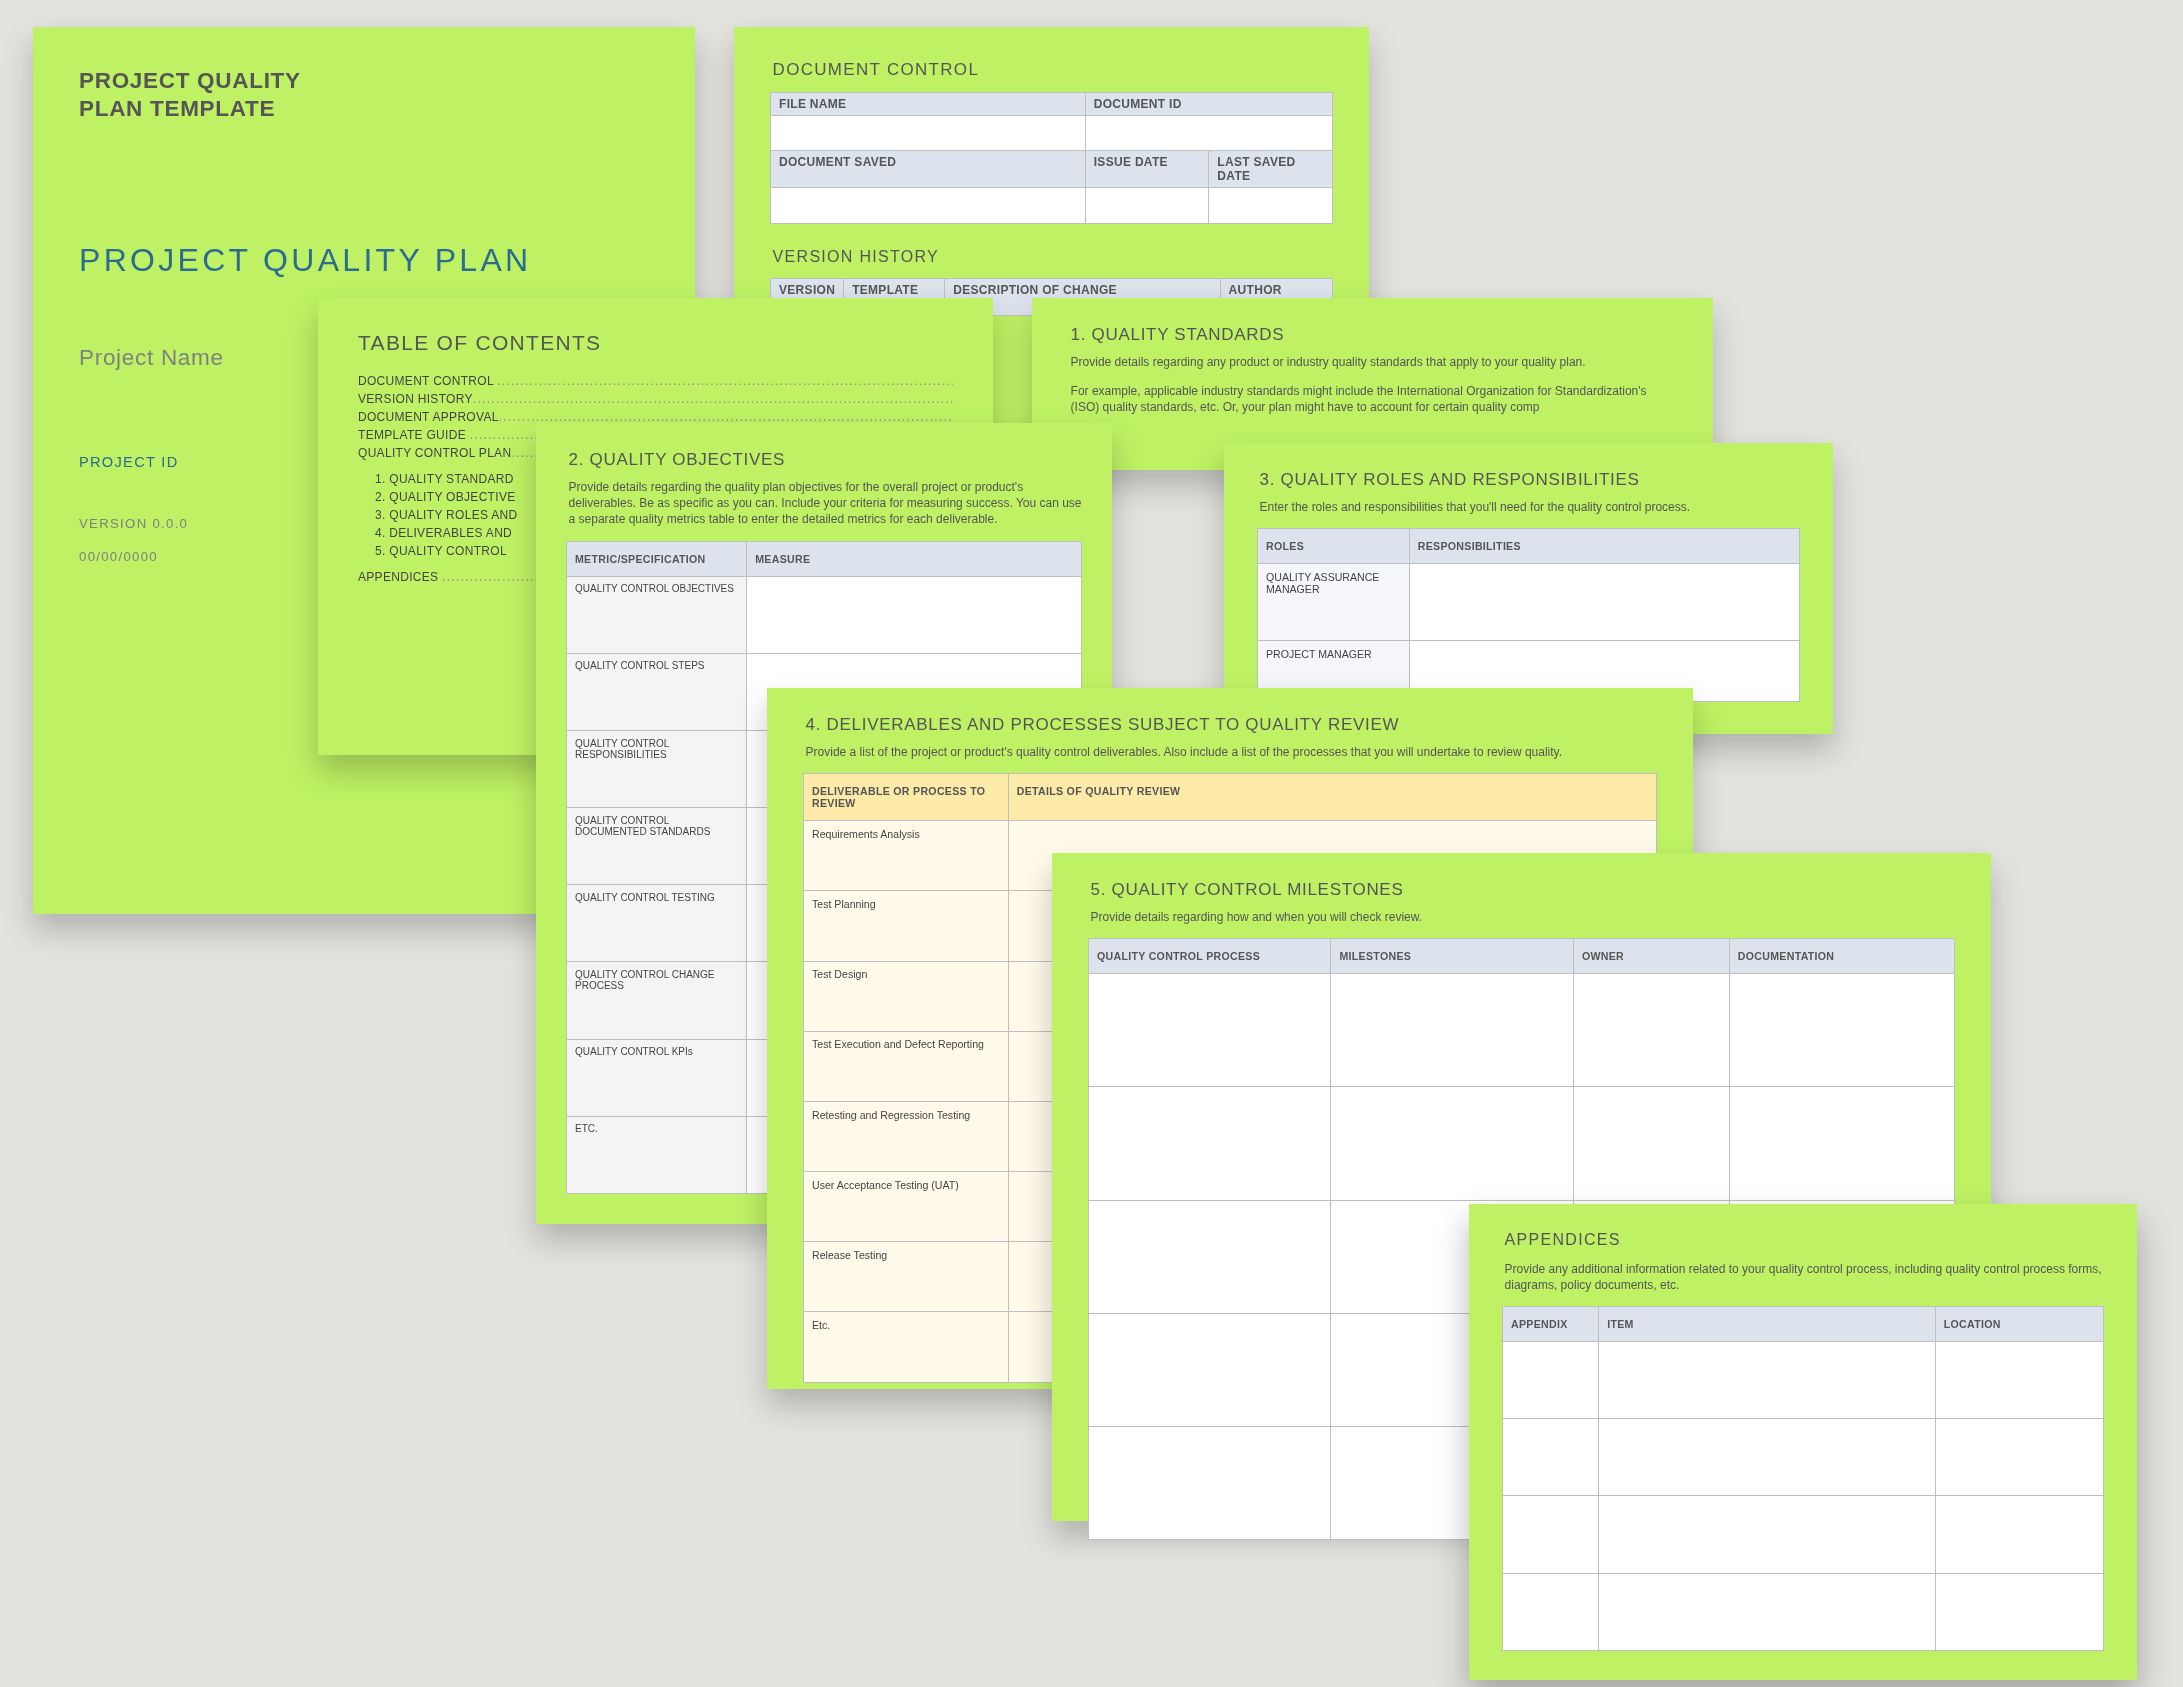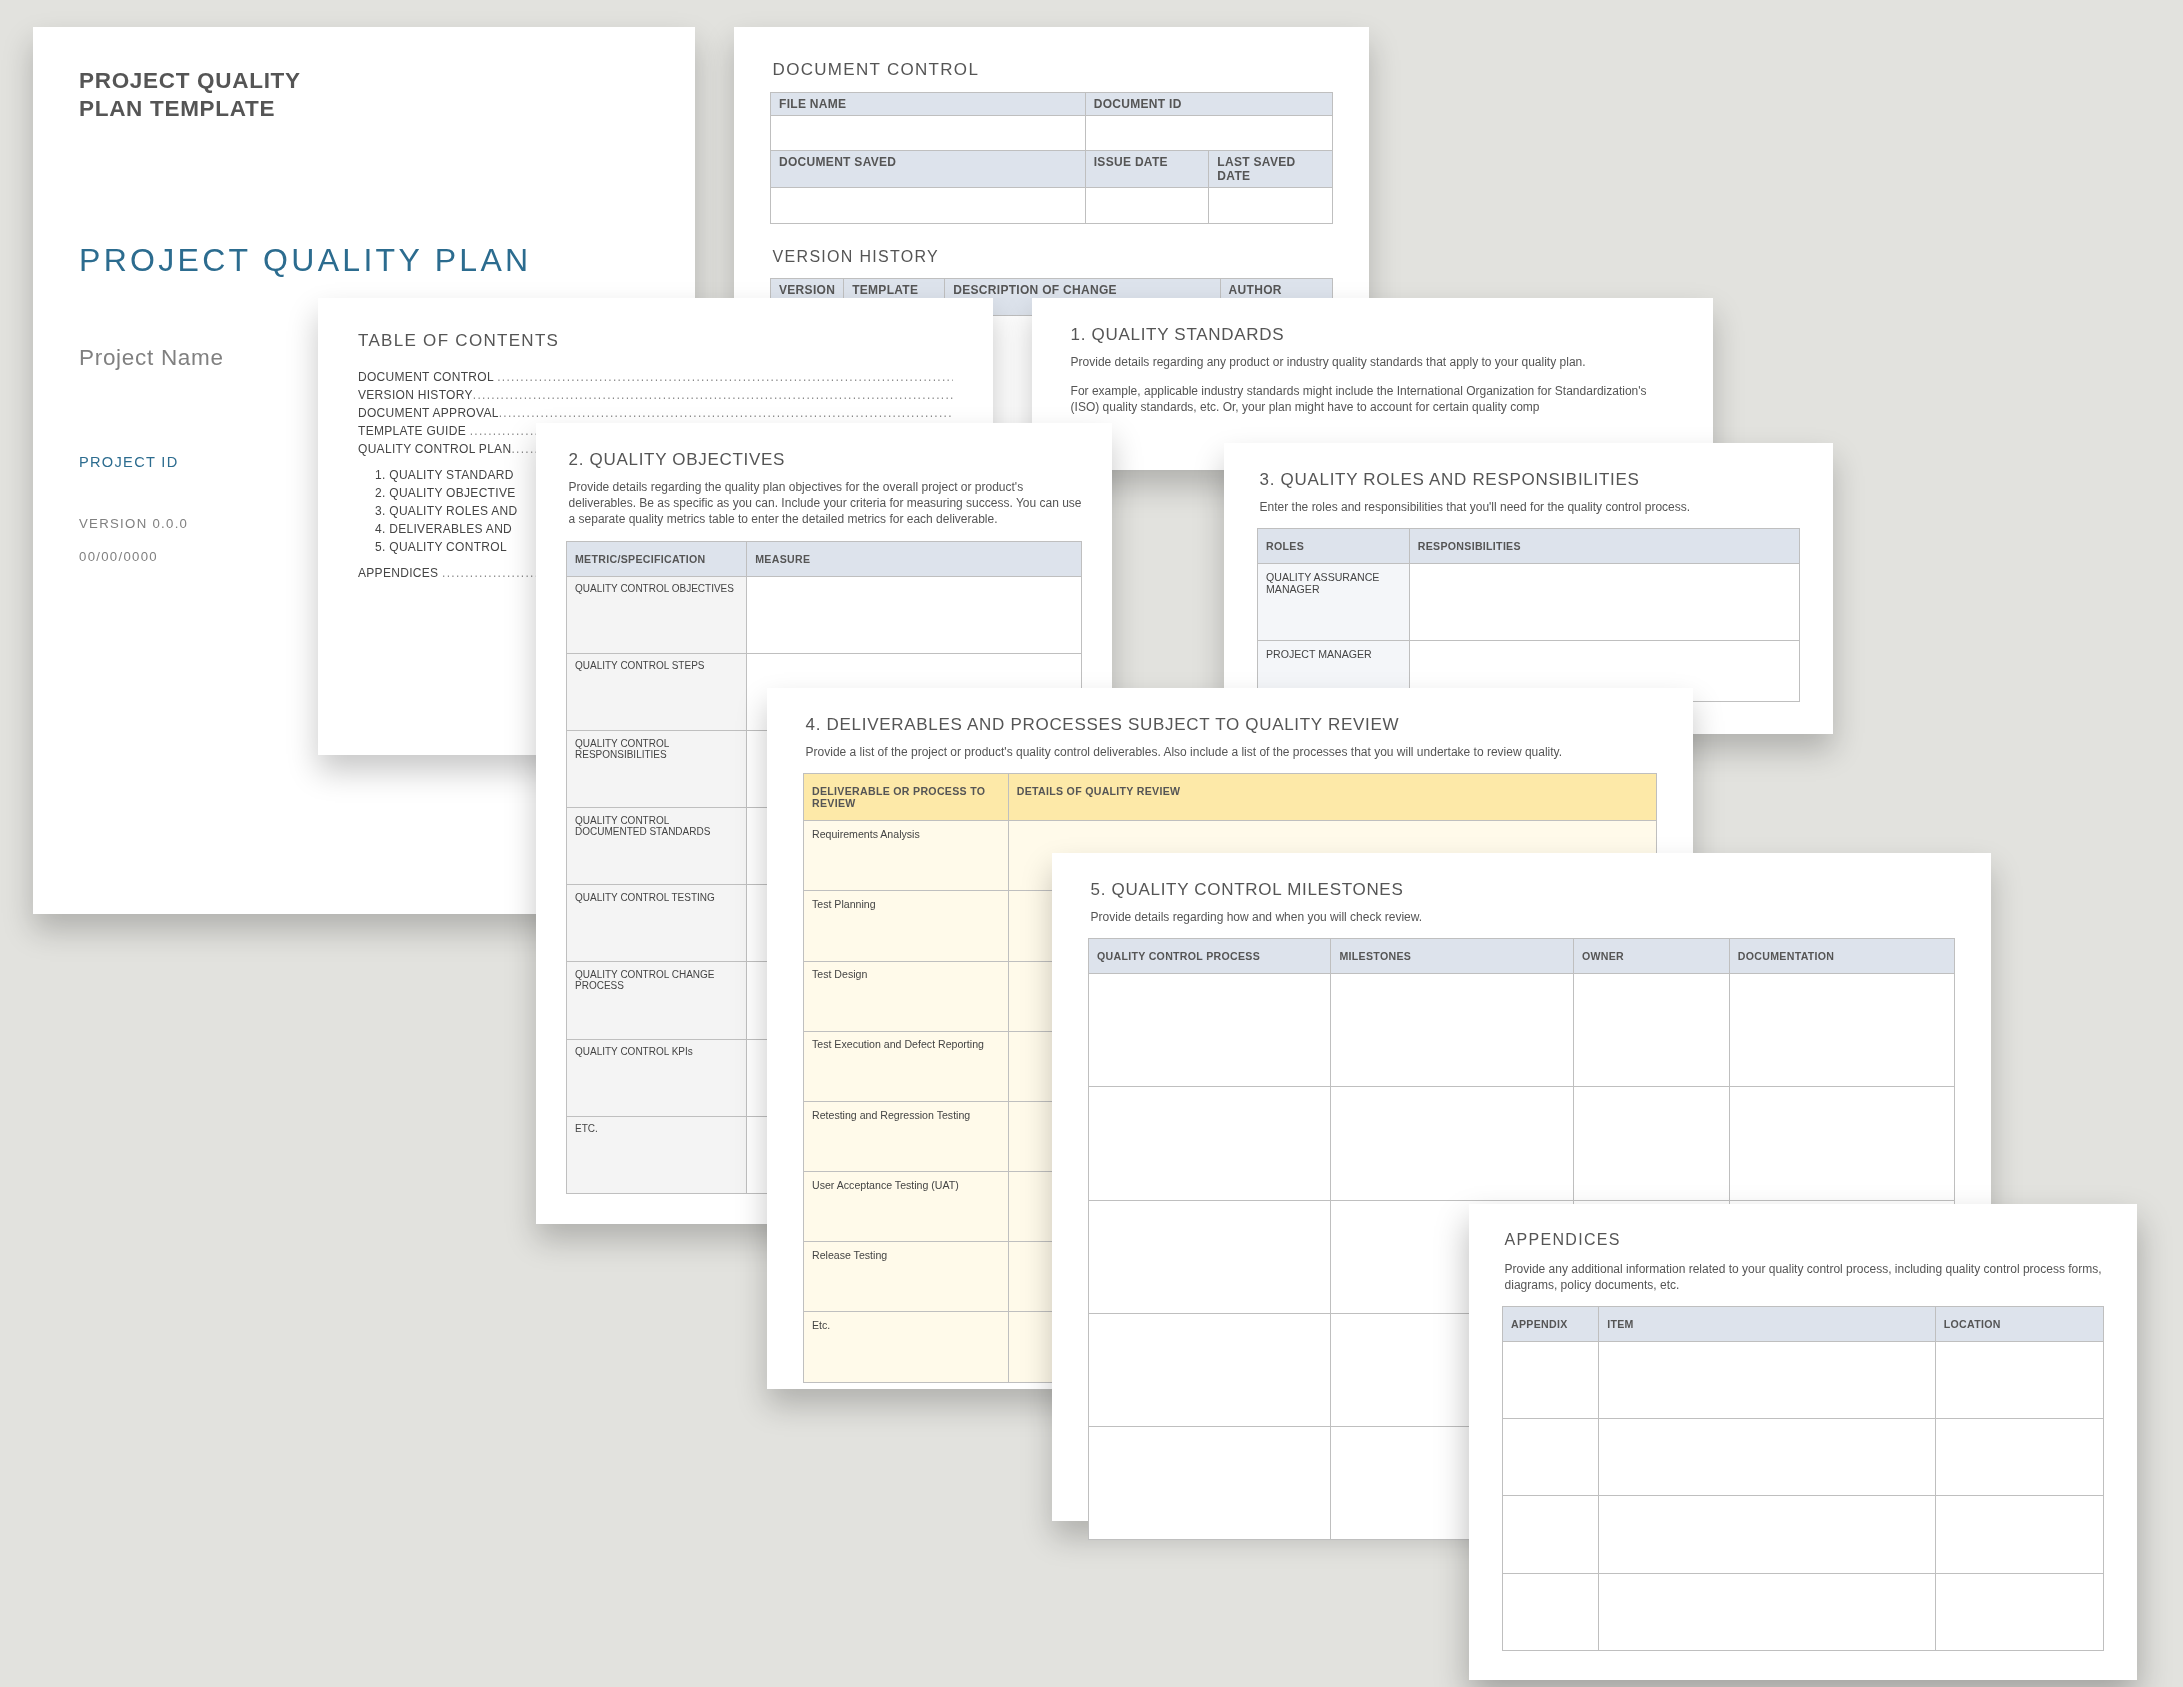--- a/index.html
+++ b/index.html
@@ -1,18 +1,18 @@
 <!DOCTYPE html>
 <html style="font-size:10.6px"><head>
 <meta charset="utf-8">
 <style>
   html, body { margin:0; padding:0; }
   body { background:#e2e2de; width:2183px; height:1687px; font-family:"Century Gothic","Helvetica Neue",Arial,sans-serif; color:#444; position:relative; overflow:hidden; }
 
-  .page { position:absolute; background:#ffffff; box-shadow:0 16px 29px rgba(0,0,0,0.22); padding:40px 46px 53px 46px; box-sizing:border-box; }
+  .page { position:absolute; background:#bef264; box-shadow:0 16px 29px rgba(0,0,0,0.22); padding:40px 46px 53px 46px; box-sizing:border-box; }
 
   
   .tpl-title { font-size:22.5px; font-weight:700; letter-spacing:0.7px; color:#555; line-height:1.25; }
   .big-title { font-size:32px; font-weight:300; letter-spacing:3.3px; color:#2c6c8f; margin:33px 0 20px 0; }
   .proj-name { font-size:22.5px; color:#808080; font-weight:400; letter-spacing:0.7px; }
   .meta-blue { font-size:14.6px; color:#2c6c8f; letter-spacing:1.3px; margin-top:83px; }
   .meta-grey { font-size:13.2px; color:#808080; letter-spacing:1.3px; margin-top:46px; }
 
   .section-h { font-size:17px; font-weight:400; letter-spacing:1.3px; color:#555; margin:0 0 12px 2.6px; }
   .section-n { font-size:17px; font-weight:400; letter-spacing:0.7px; color:#555; margin:0 0 9.3px 2.6px; }
@@ -29,21 +29,21 @@
   .rowbig td { height:63px; }
   .rowhuge td { height:99px; }
 
   
   table.dc th { font-size:12px; padding:4px 8px; }
   table.dc td { font-size:9.3px; padding:4px 6.6px; height:26.5px; }
 
   
   .toc-line { font-size:12px; color:#444; letter-spacing:0.3px; margin:4px 0; white-space:nowrap; overflow:hidden; }
   .toc-line .dots::after { content:"......................................................................................................................................................................................."; letter-spacing:1.3px; color:#888; }
-  .toc-h { font-size:17px; color:#555; letter-spacing:1.3px; margin-bottom:18.5px; }
+  .toc-h { font-size:21px; color:#555; letter-spacing:1.3px; margin-bottom:18.5px; }
 
   
   th.yellow { background:#fde9a8; }
   td.cream  { background:#fffaea; }
 
   
   td.roleshade { background:#f4f6f9; }
 </style>
 </head>
 <body>

